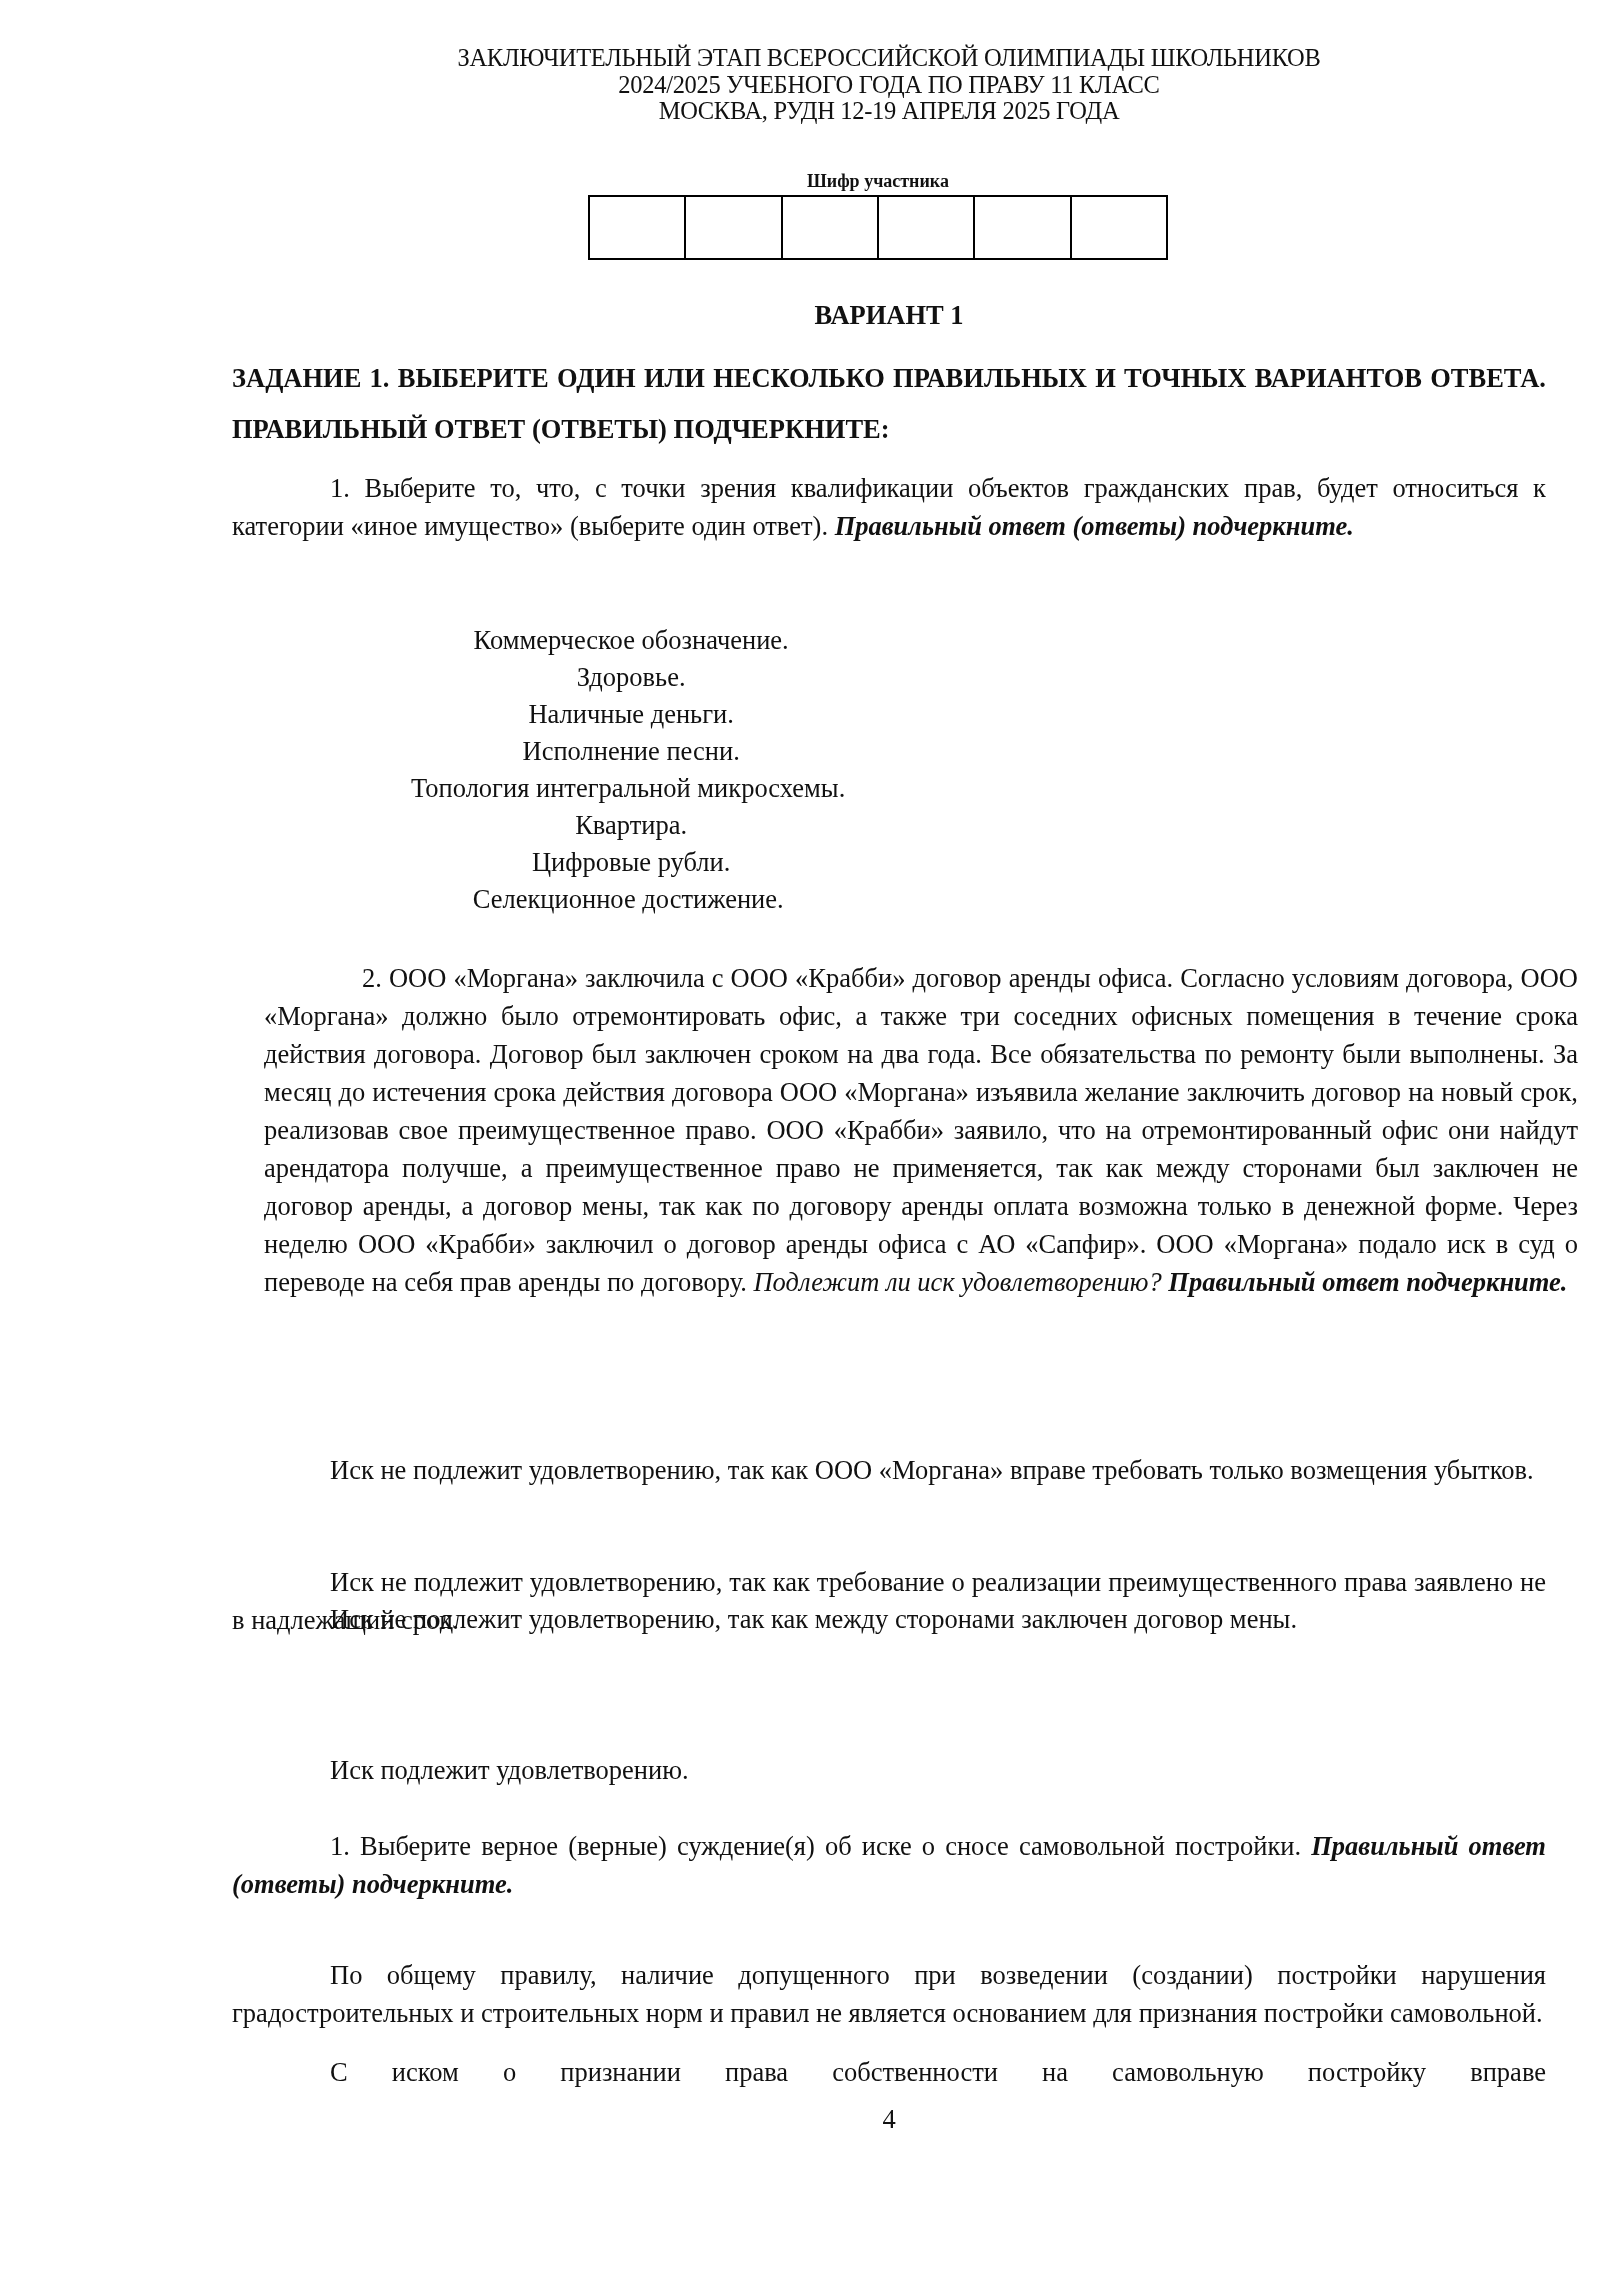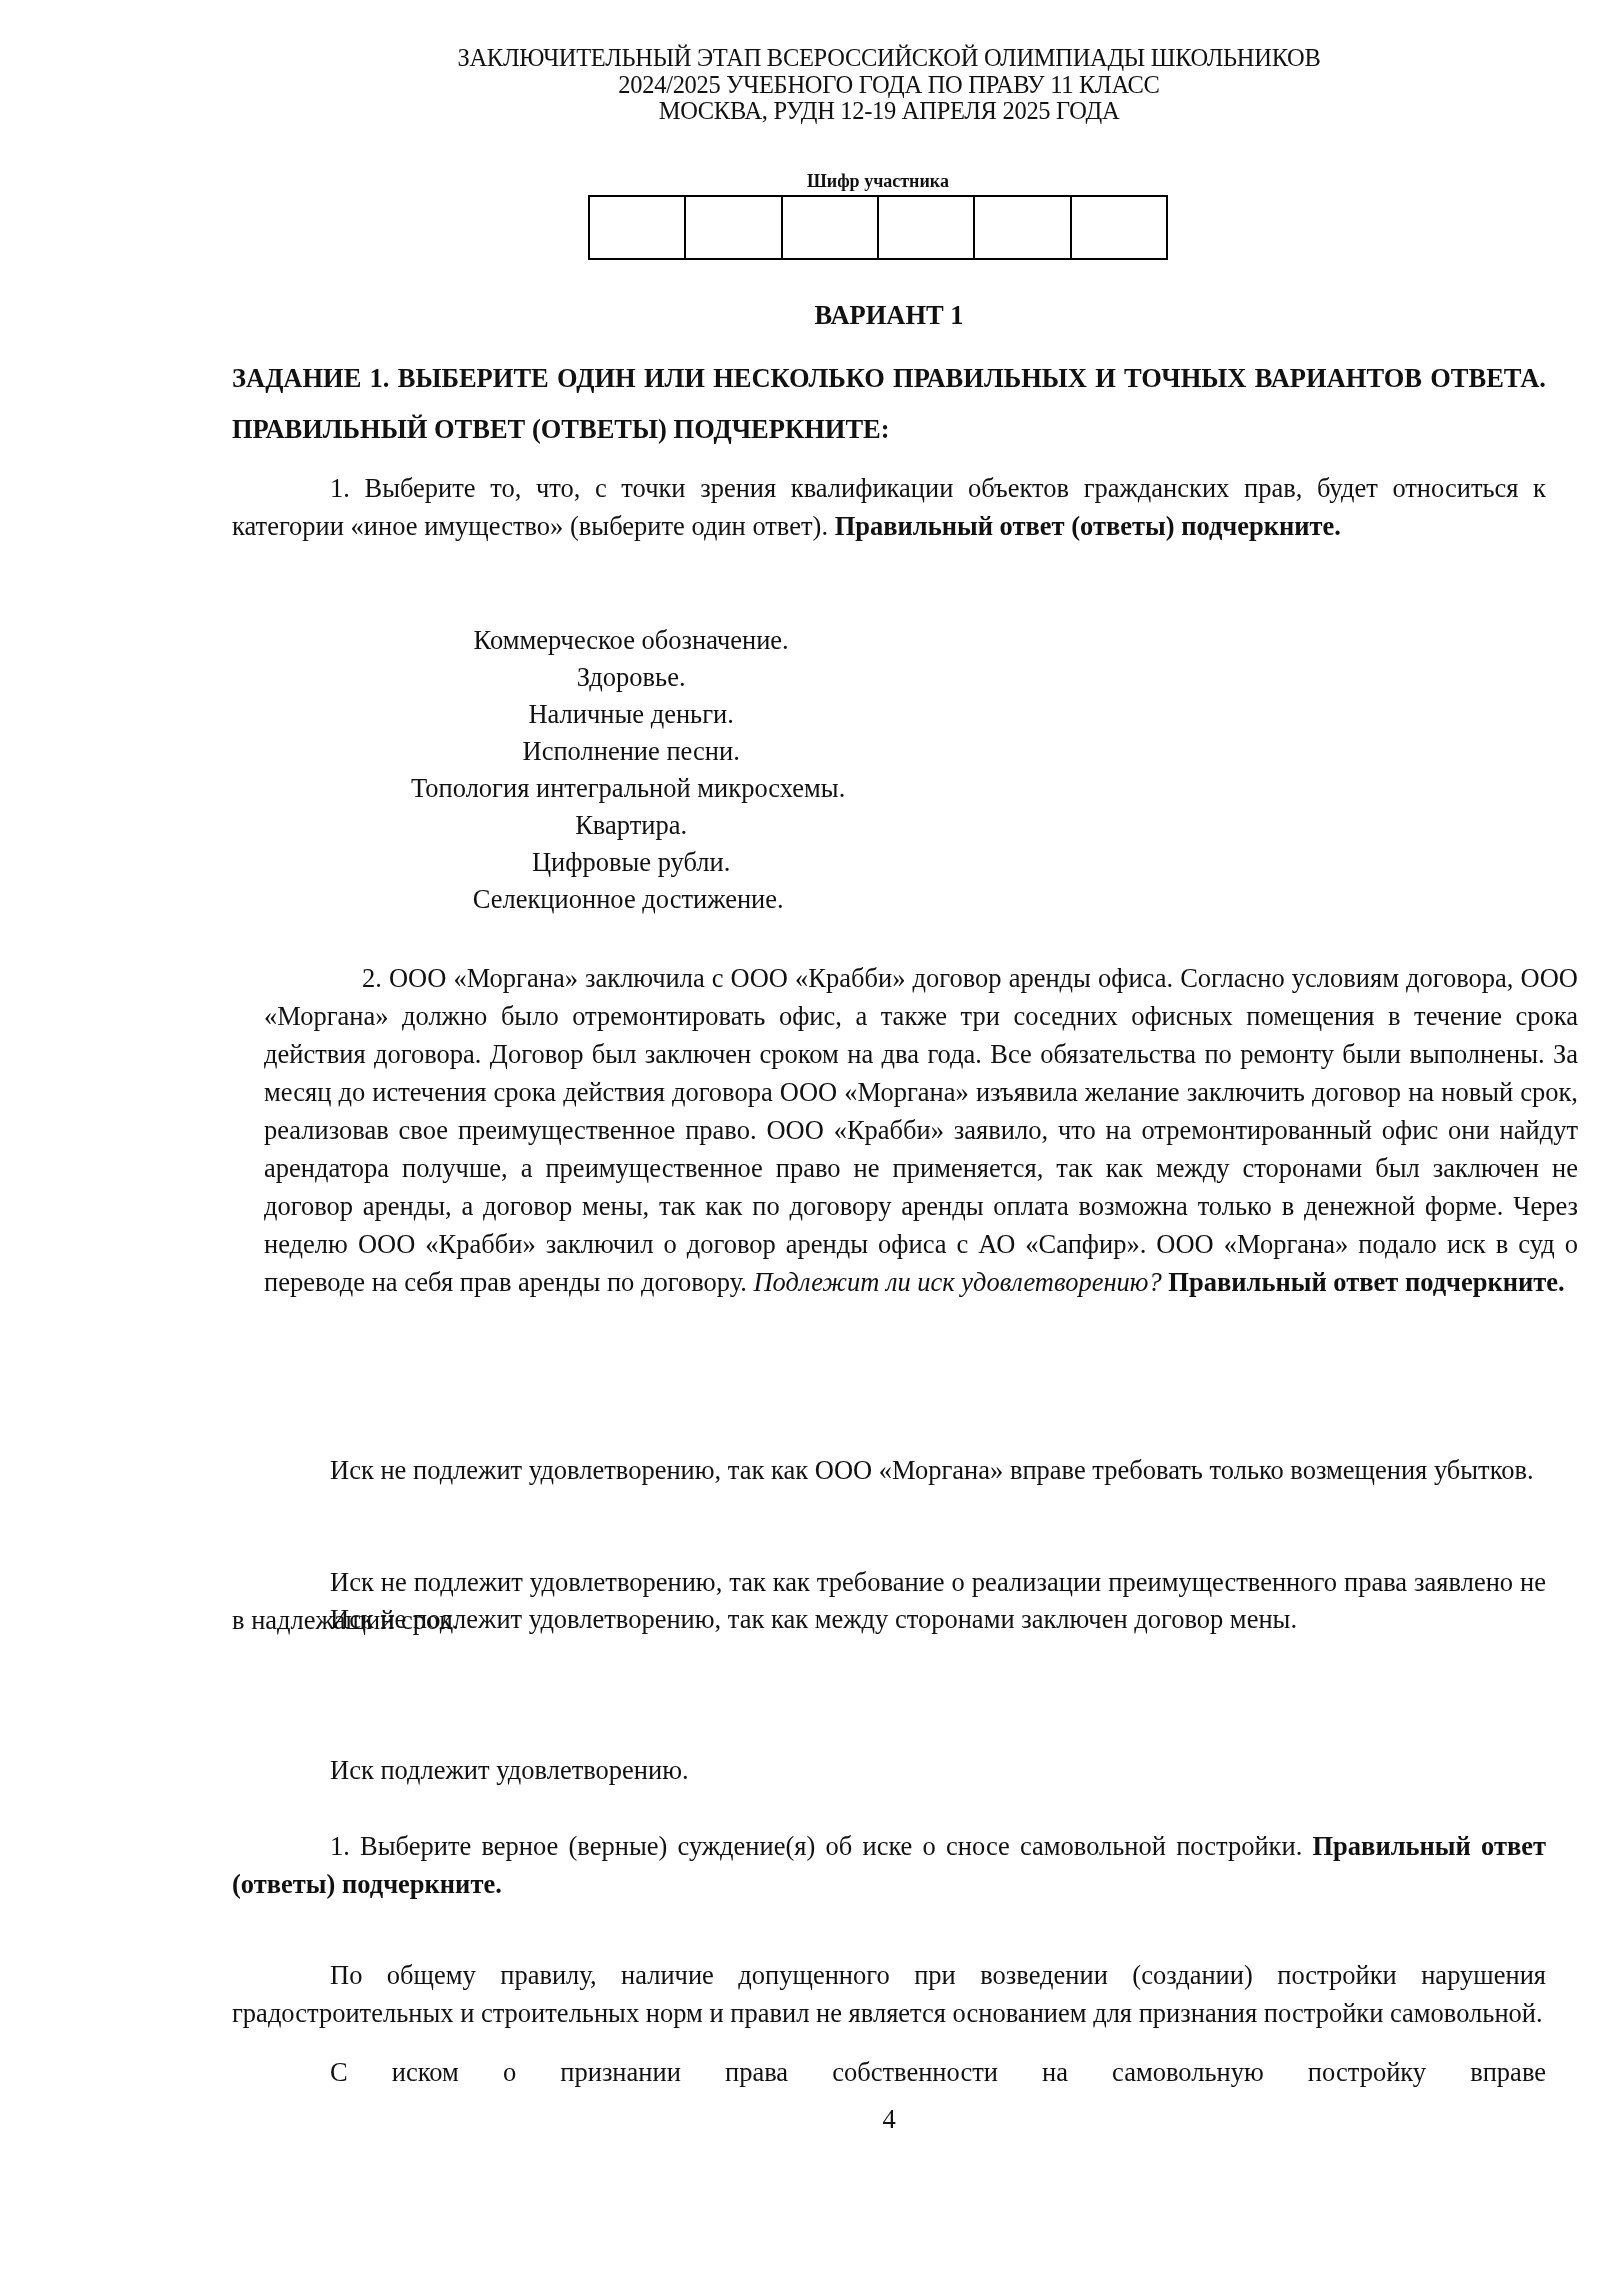--- a/index.html
+++ b/index.html
@@ -72,21 +72,21 @@
   }
   .block {
     position: absolute;
     left: 232px;
     width: 1314px;
     font-size: 26.5px;
     line-height: 38px;
     text-align: justify;
   }
   .indent { text-indent: 98px; }
-  .bi { font-weight: bold; }
+  .bi { font-weight: bold; font-style: italic; }
   .it { font-style: italic; }
   .options {
     position: absolute;
     left: 417px;
     top: 622px;
     font-size: 26.5px;
     line-height: 37px;
     text-align: center;
   }
   .options div { white-space: nowrap; }

